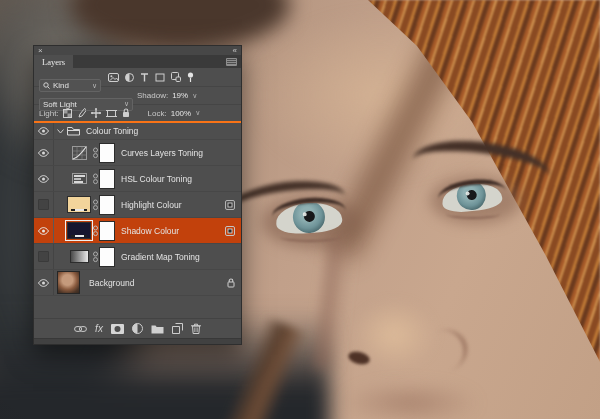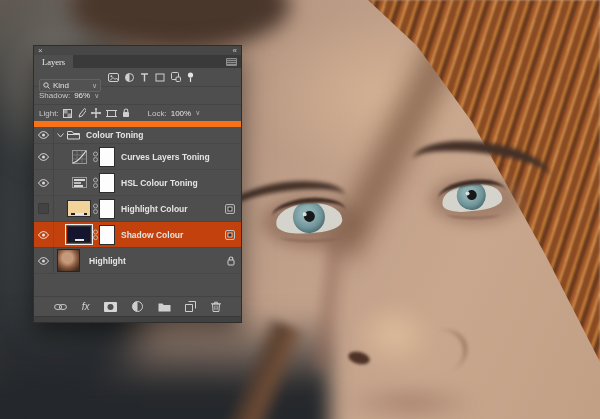--- a/index.html
+++ b/index.html
@@ -81,42 +81,42 @@
   .combo .chev{margin-left:auto;color:#b8b8b8;font-size:7px;}
   .kind-combo{width:62px;}
   .blend-combo{width:94px;}
   .ficons{display:flex;align-items:center;gap:6px;margin-left:3px;}
   .label{color:#c9c9c9;}
   .val{color:#e6e6e6;}
   .chevsm{color:#b0b0b0;font-size:7px;}
   .blend-row{height:17px;border-top:1px solid #454545;}
   .lock-row{height:16px;border-top:1px solid #454545;}
   .licons{display:flex;align-items:center;gap:5px;}
-  .layer-list{border-top:6px solid #f97316;font-weight:bold;}
+  .layer-list{border-top:2px solid #f97316;}
   .lrow{display:flex;align-items:center;height:25px;border-bottom:1px solid #474747;position:relative;}
   .lrow.group{height:16px;}
   .lrow.selected{background:#c2410c;}
   .eye-cell{width:19px;align-self:stretch;border-right:1px solid #444;display:flex;align-items:center;justify-content:center;flex:none;}
   .lrow.selected .eye-cell{border-right-color:#5a5a5a;}
   .hidden-box{width:9px;height:9px;background:#434343;border:1px solid #3a3a3a;border-radius:1px;}
   .indent{width:12px;flex:none;}
   .thumb-slot{width:26px;display:flex;align-items:center;justify-content:center;flex:none;}
   .swatch{width:24px;height:17px;border:1px solid #2c2c2c;box-sizing:border-box;position:relative;}
   .swatch .bar{position:absolute;left:3px;right:3px;bottom:1px;height:2px;background:#1e1e1e;}
   .swatch .bar:after{content:"";position:absolute;left:4px;top:0;width:9px;height:2px;background:#e8e8e8;}
   .swatch-sel{outline:1px solid #f0f0f0;outline-offset:1px;}
   .gradthumb{width:17px;height:11px;border:1px solid #2c2c2c;background:linear-gradient(90deg,#4a4a4a,#e9e9e9);}
   .photothumb{width:21px;height:21px;border:1px solid #262626;
       background:radial-gradient(circle at 45% 38%,#c59a7c 0 30%,#8a5b3f 55%,#4c3527 80%,#35281f);}
   .linkglyph{width:7px;flex:none;display:flex;justify-content:center;}
   .mask{width:14px;height:18px;background:#fdfdfd;border:1px solid #2c2c2c;flex:none;}
   .lname{margin-left:6px;font-size:8.5px;color:#e4e4e4;white-space:nowrap;}
   .rbadge{margin-left:auto;margin-right:6px;flex:none;}
   .gap-area{height:22px;}
-  .footer{height:19px;display:flex;align-items:center;justify-content:space-between;gap:8px;
+  .footer{height:19px;display:flex;align-items:center;justify-content:center;gap:8px;
       padding:0 20px;border-top:1px solid #434343;}
   .panel-bottom{height:5px;background:#414141;border-top:1px solid #383838;}
   svg{display:block;}
 </style>
 </head>
 <body>
 
 <div id="stage">
 
   <div id="photo">
@@ -202,22 +202,26 @@
             <rect x="5" y="5" width="4.5" height="4.5" rx="1" fill="#4e4e4e" stroke="#cfcfcf"></rect>
           </svg>
         <svg width="7" height="11" viewBox="0 0 7 11">
             <circle cx="3.5" cy="3" r="2.6" fill="#e4e4e4"></circle>
             <line x1="3.5" y1="5.6" x2="3.5" y2="10" stroke="#e4e4e4" stroke-width="1.2"></line>
           </svg>
       </span>
     </div>
 
     <div class="row blend-row">
+      <span class="combo blend-combo">
+        <span>Soft Light</span>
+        <span class="chev">∨</span>
+      </span>
       <span class="label">Shadow:</span>
-      <span class="val">96%</span>
+      <span class="val">19%</span>
       <span class="chevsm">∨</span>
     </div>
 
     <div class="row lock-row">
       <span class="label">Light:</span>
       <span class="licons">
         <svg width="9" height="9" viewBox="0 0 9 9">
             <rect x=".5" y=".5" width="8" height="8" fill="none" stroke="#cfcfcf"></rect>
             <rect x=".5" y=".5" width="4" height="4" fill="#cfcfcf" opacity=".6"></rect>
             <rect x="4.5" y="4.5" width="4" height="4" fill="#cfcfcf" opacity=".6"></rect>
@@ -361,32 +365,49 @@
         <span class="mask"></span>
         <span class="lname">Shadow Colour</span>
         <span class="rbadge">
           <svg width="10" height="10" viewBox="0 0 10 10">
               <rect x=".5" y=".5" width="9" height="9" rx="1.5" fill="none" stroke="#c4c4c4"></rect>
               <rect x="3" y="3" width="4" height="4" fill="#2b2b2b" stroke="#e4e4e4" stroke-width=".8"></rect>
             </svg>
         </span>
       </div>
 
+      <div class="lrow">
+        <span class="eye-cell">
+          <span class="hidden-box"></span>
+        </span>
+        <span class="indent"></span>
+        <span class="thumb-slot">
+          <span class="gradthumb"></span>
+        </span>
+        <span class="linkglyph">
+          <svg width="5" height="12" viewBox="0 0 5 12">
+              <circle cx="2.5" cy="3" r="2" fill="none" stroke="#aaa"></circle>
+              <circle cx="2.5" cy="8.6" r="2" fill="none" stroke="#aaa"></circle>
+            </svg>
+        </span>
+        <span class="mask"></span>
+        <span class="lname">Gradient Map Toning</span>
+      </div>
 
       <div class="lrow">
         <span class="eye-cell">
           <svg width="11" height="8" viewBox="0 0 11 8">
               <path d="M.5 4C2.2 1.4 4 .6 5.5.6S8.8 1.4 10.5 4C8.8 6.6 7 7.4 5.5 7.4S2.2 6.6 .5 4Z" fill="none" stroke="#d8d8d8"></path>
               <circle cx="5.5" cy="4" r="1.5" fill="#d8d8d8"></circle>
             </svg>
         </span>
         <span class="thumb-slot" style="width:29px">
           <span class="photothumb"></span>
         </span>
-        <span class="lname">Highlight</span>
+        <span class="lname">Background</span>
         <span class="rbadge">
           <svg width="8" height="10" viewBox="0 0 8 10">
               <rect x="1" y="4" width="6" height="5" rx=".8" fill="none" stroke="#cfcfcf"></rect>
               <path d="M2.2 4V2.8a1.8 1.8 0 0 1 3.6 0V4" fill="none" stroke="#cfcfcf" stroke-width="1.1"></path>
             </svg>
         </span>
       </div>
 
       <div class="gap-area"></div>
     </div>

